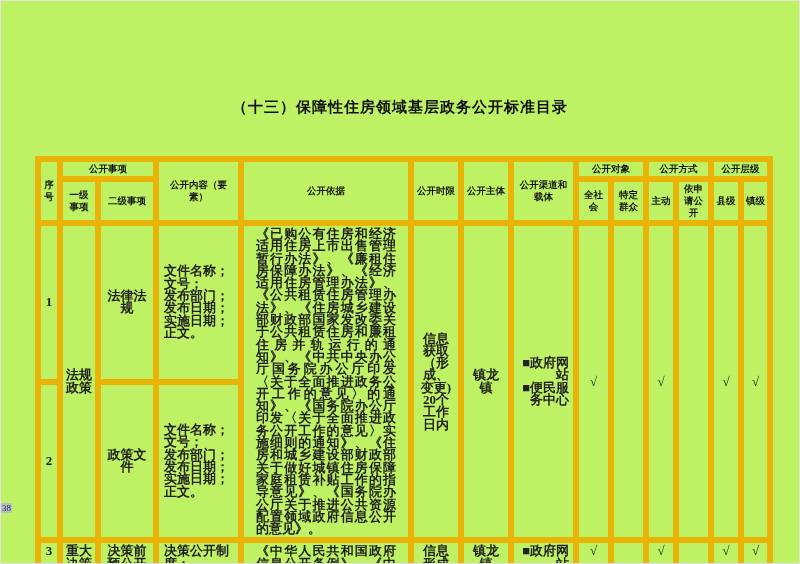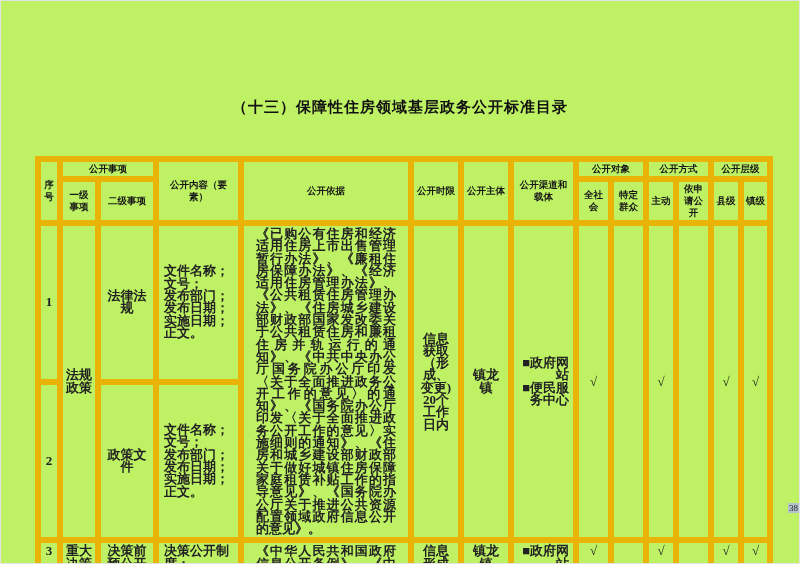--- a/index.html
+++ b/index.html
@@ -58,21 +58,21 @@
   tr.r3 { height:30px; }
   td.content { text-align:left; padding-left:5px; }
   td.basis { text-align:justify; padding:2px 12px; }
   td.timecell { text-align:center; padding:1px 4px; }
   td.channel { text-align:right; padding:1px 4px; }
   tr.r3 td { vertical-align:top; padding-top:2px; }
   .cliph { height:25px; overflow:hidden; }
   .pageno-wrap {
     position:absolute;
     bottom:48px; left:0; width:100%;
-    text-align:right;
+    text-align:left;
   }
   .pageno {
     font-size:9px;
     color:#222;
     background:#b3c1cc;
     padding:0 1px;
   }
 </style>
 </head>
 <body>

